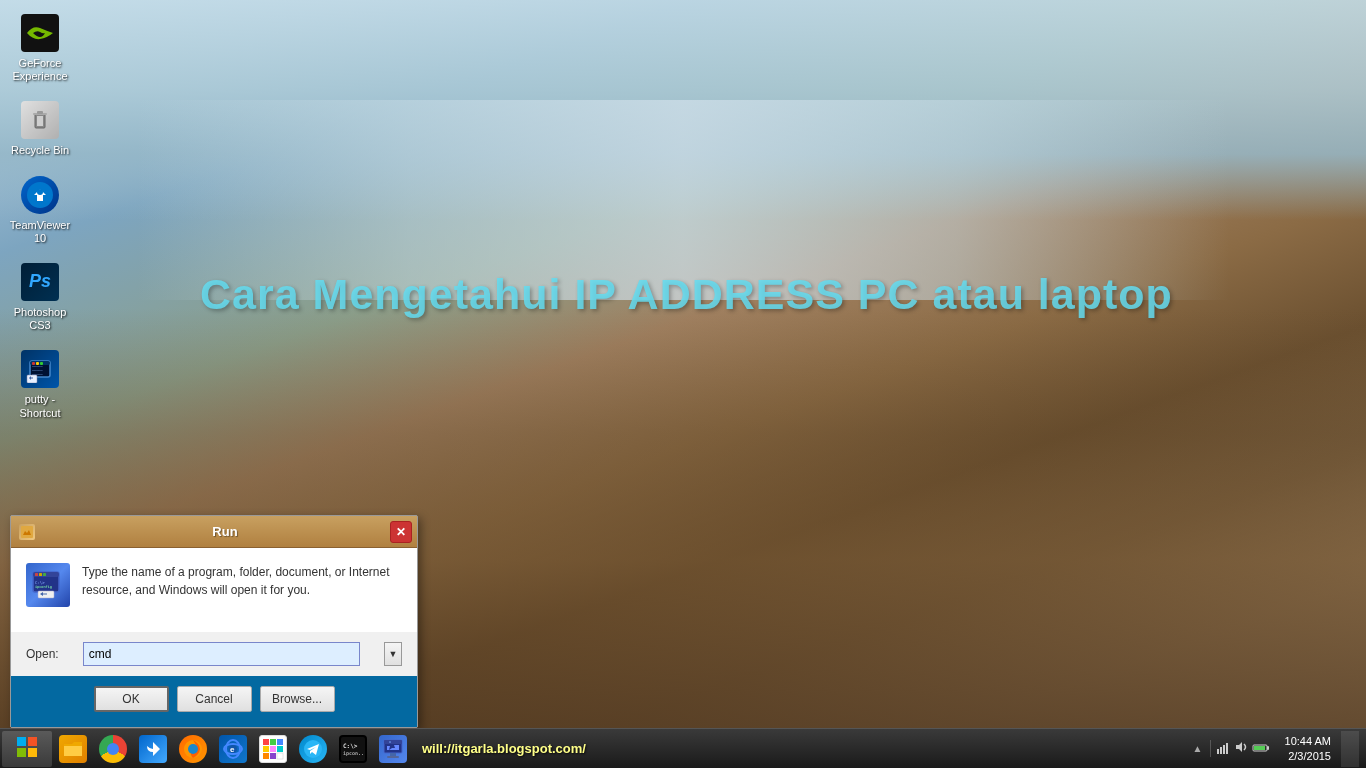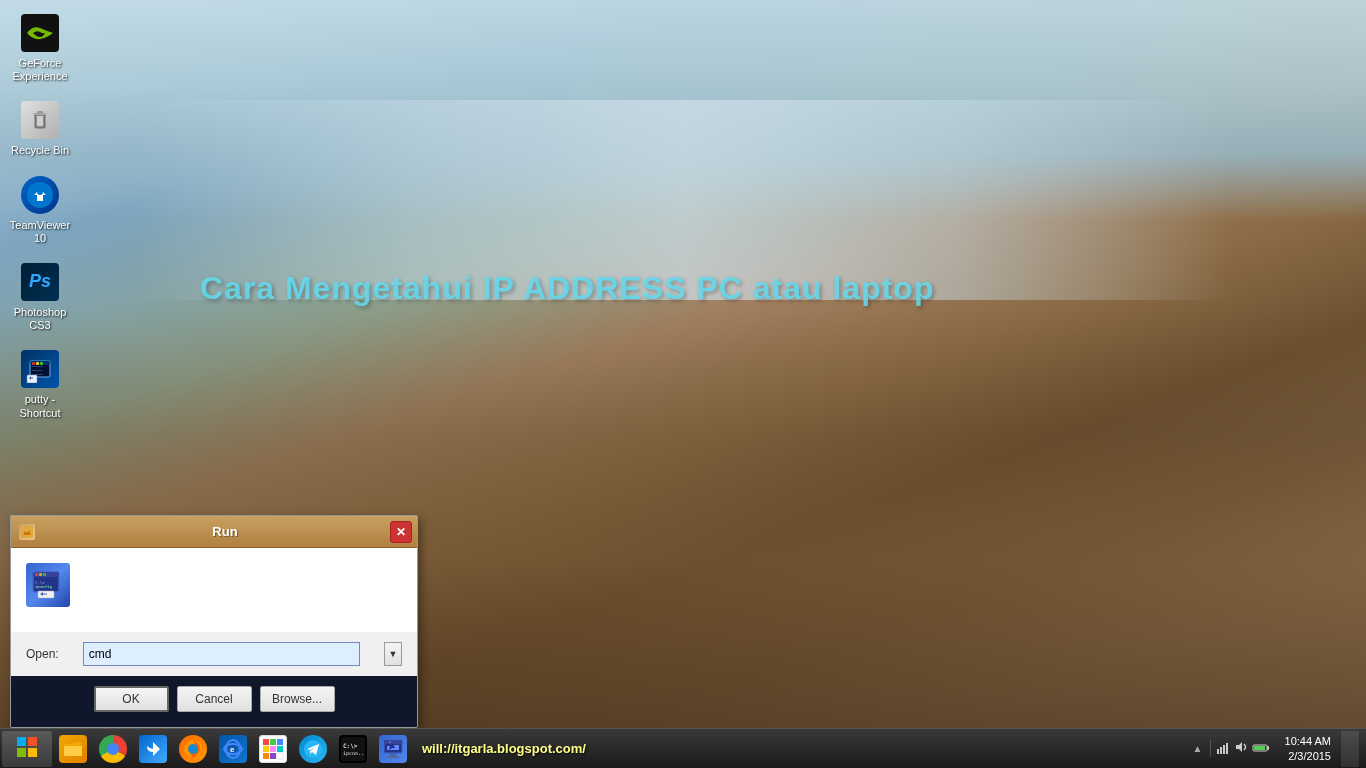--- a/index.html
+++ b/index.html
@@ -77,21 +77,21 @@
         rgba(200,220,230,0.5) 70%,
         transparent 90%
       );
     }
 
     
     .watermark-text {
       position: absolute;
       top: 270px;
       left: 200px;
-      font-size: 32px;
+      font-size: 43px;
       font-weight: bold;
       color: rgba(100, 220, 240, 0.85);
       text-shadow: 2px 2px 4px rgba(0,0,0,0.3);
       letter-spacing: 1px;
       font-family: Arial, sans-serif;
       white-space: nowrap;
     }
 
     
     .desktop-icons {
@@ -310,21 +310,21 @@
       cursor: pointer;
       font-size: 9px;
       color: #333;
     }
 
     .dialog-buttons-row {
       display: flex;
       justify-content: center;
       gap: 8px;
       padding: 10px 15px 15px;
-      background: #0f172a;
+      background: #0369a1;
     }
 
     .dialog-btn {
       min-width: 75px;
       height: 26px;
       border: 1px solid #aaa;
       background: linear-gradient(to bottom, #f5f5f5, #e0e0e0);
       font-size: 12px;
       color: #333;
       cursor: pointer;
@@ -568,20 +568,21 @@
             <rect x="3" y="5" width="26" height="5" rx="2" fill="#334499"></rect>
             <rect x="5" y="6" width="3" height="3" fill="#cc4444" rx="0.5"></rect>
             <rect x="9" y="6" width="3" height="3" fill="#ccaa00" rx="0.5"></rect>
             <rect x="13" y="6" width="3" height="3" fill="#44aa44" rx="0.5"></rect>
             <text x="5" y="17" font-size="4" fill="#88aaff" font-family="monospace">C:\&gt;</text>
             <text x="5" y="21" font-size="3.5" fill="#88ffaa" font-family="monospace">ipconfig</text>
             <rect x="8" y="24" width="16" height="7" rx="1" fill="#f0f0f0" stroke="#aaaacc" stroke-width="0.5"></rect>
             <path d="M10,27 L13,25 L13,26.5 L17,26.5 L17,27.5 L13,27.5 L13,29 Z" fill="#4466aa"></path>
           </svg>
         </div>
+        <p class="dialog-message-text">Type the name of a program, folder, document, or Internet resource, and Windows will open it for you.</p>
       </div>
     </div>
 
     <div class="dialog-open-row">
       <span class="dialog-open-label">Open:</span>
       <input class="dialog-open-input" type="text" value="cmd" style="">
       <div class="dialog-dropdown-btn">▼</div>
     </div>
 
     <div class="dialog-buttons-row">

